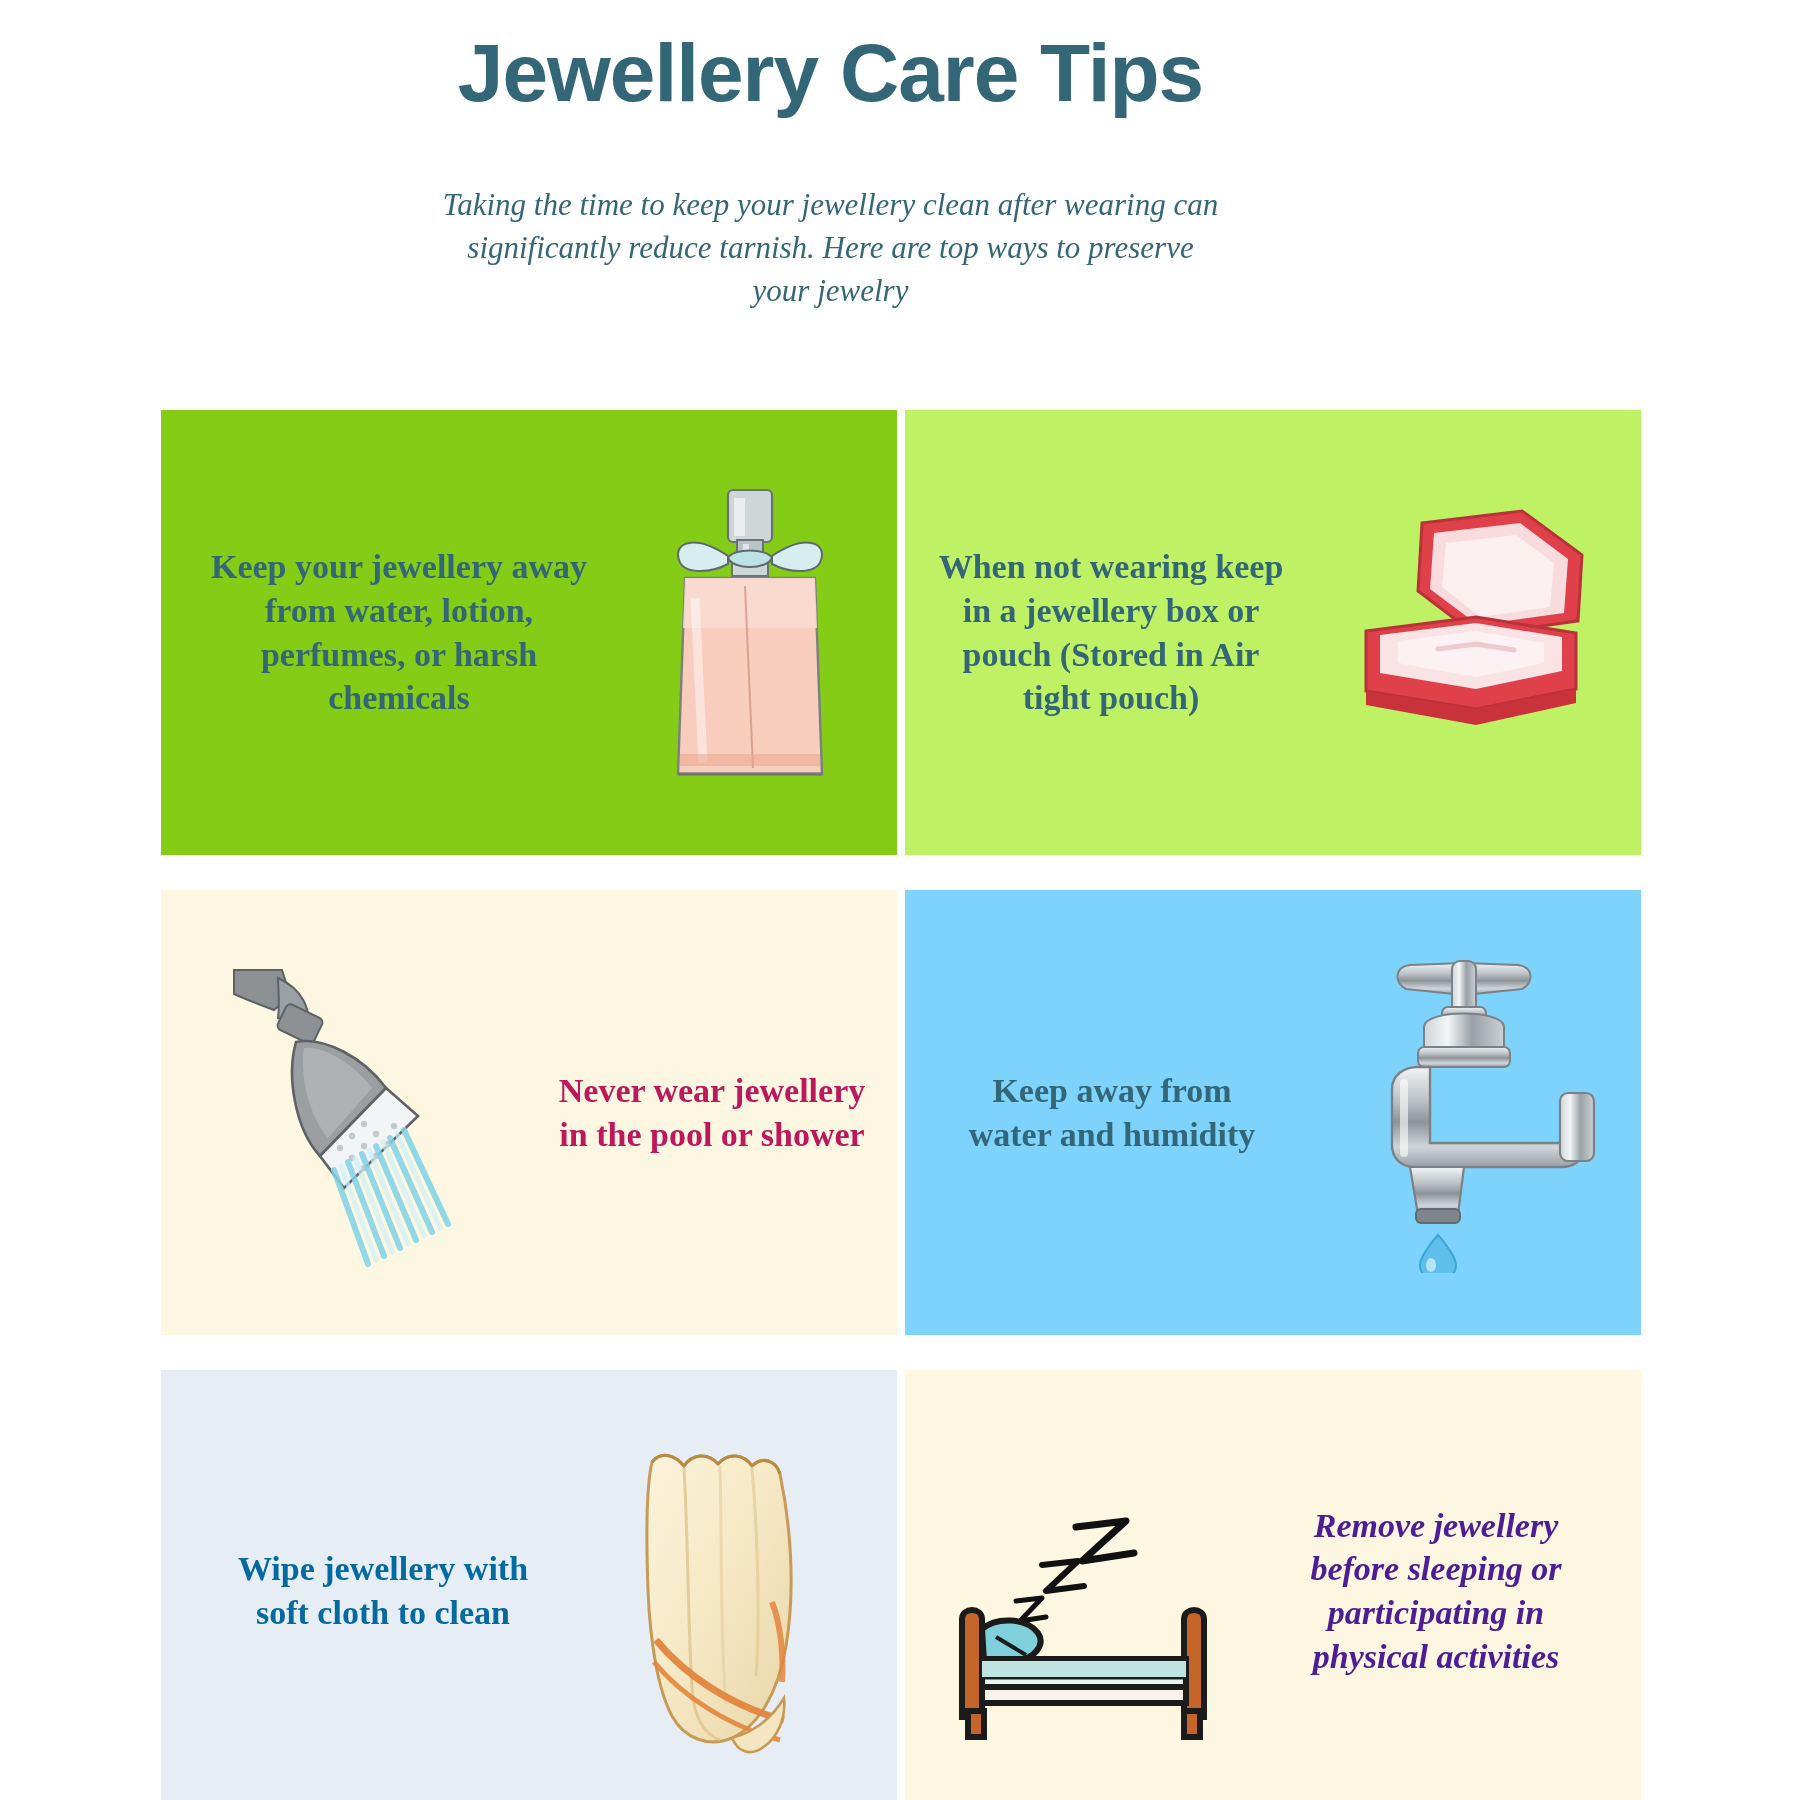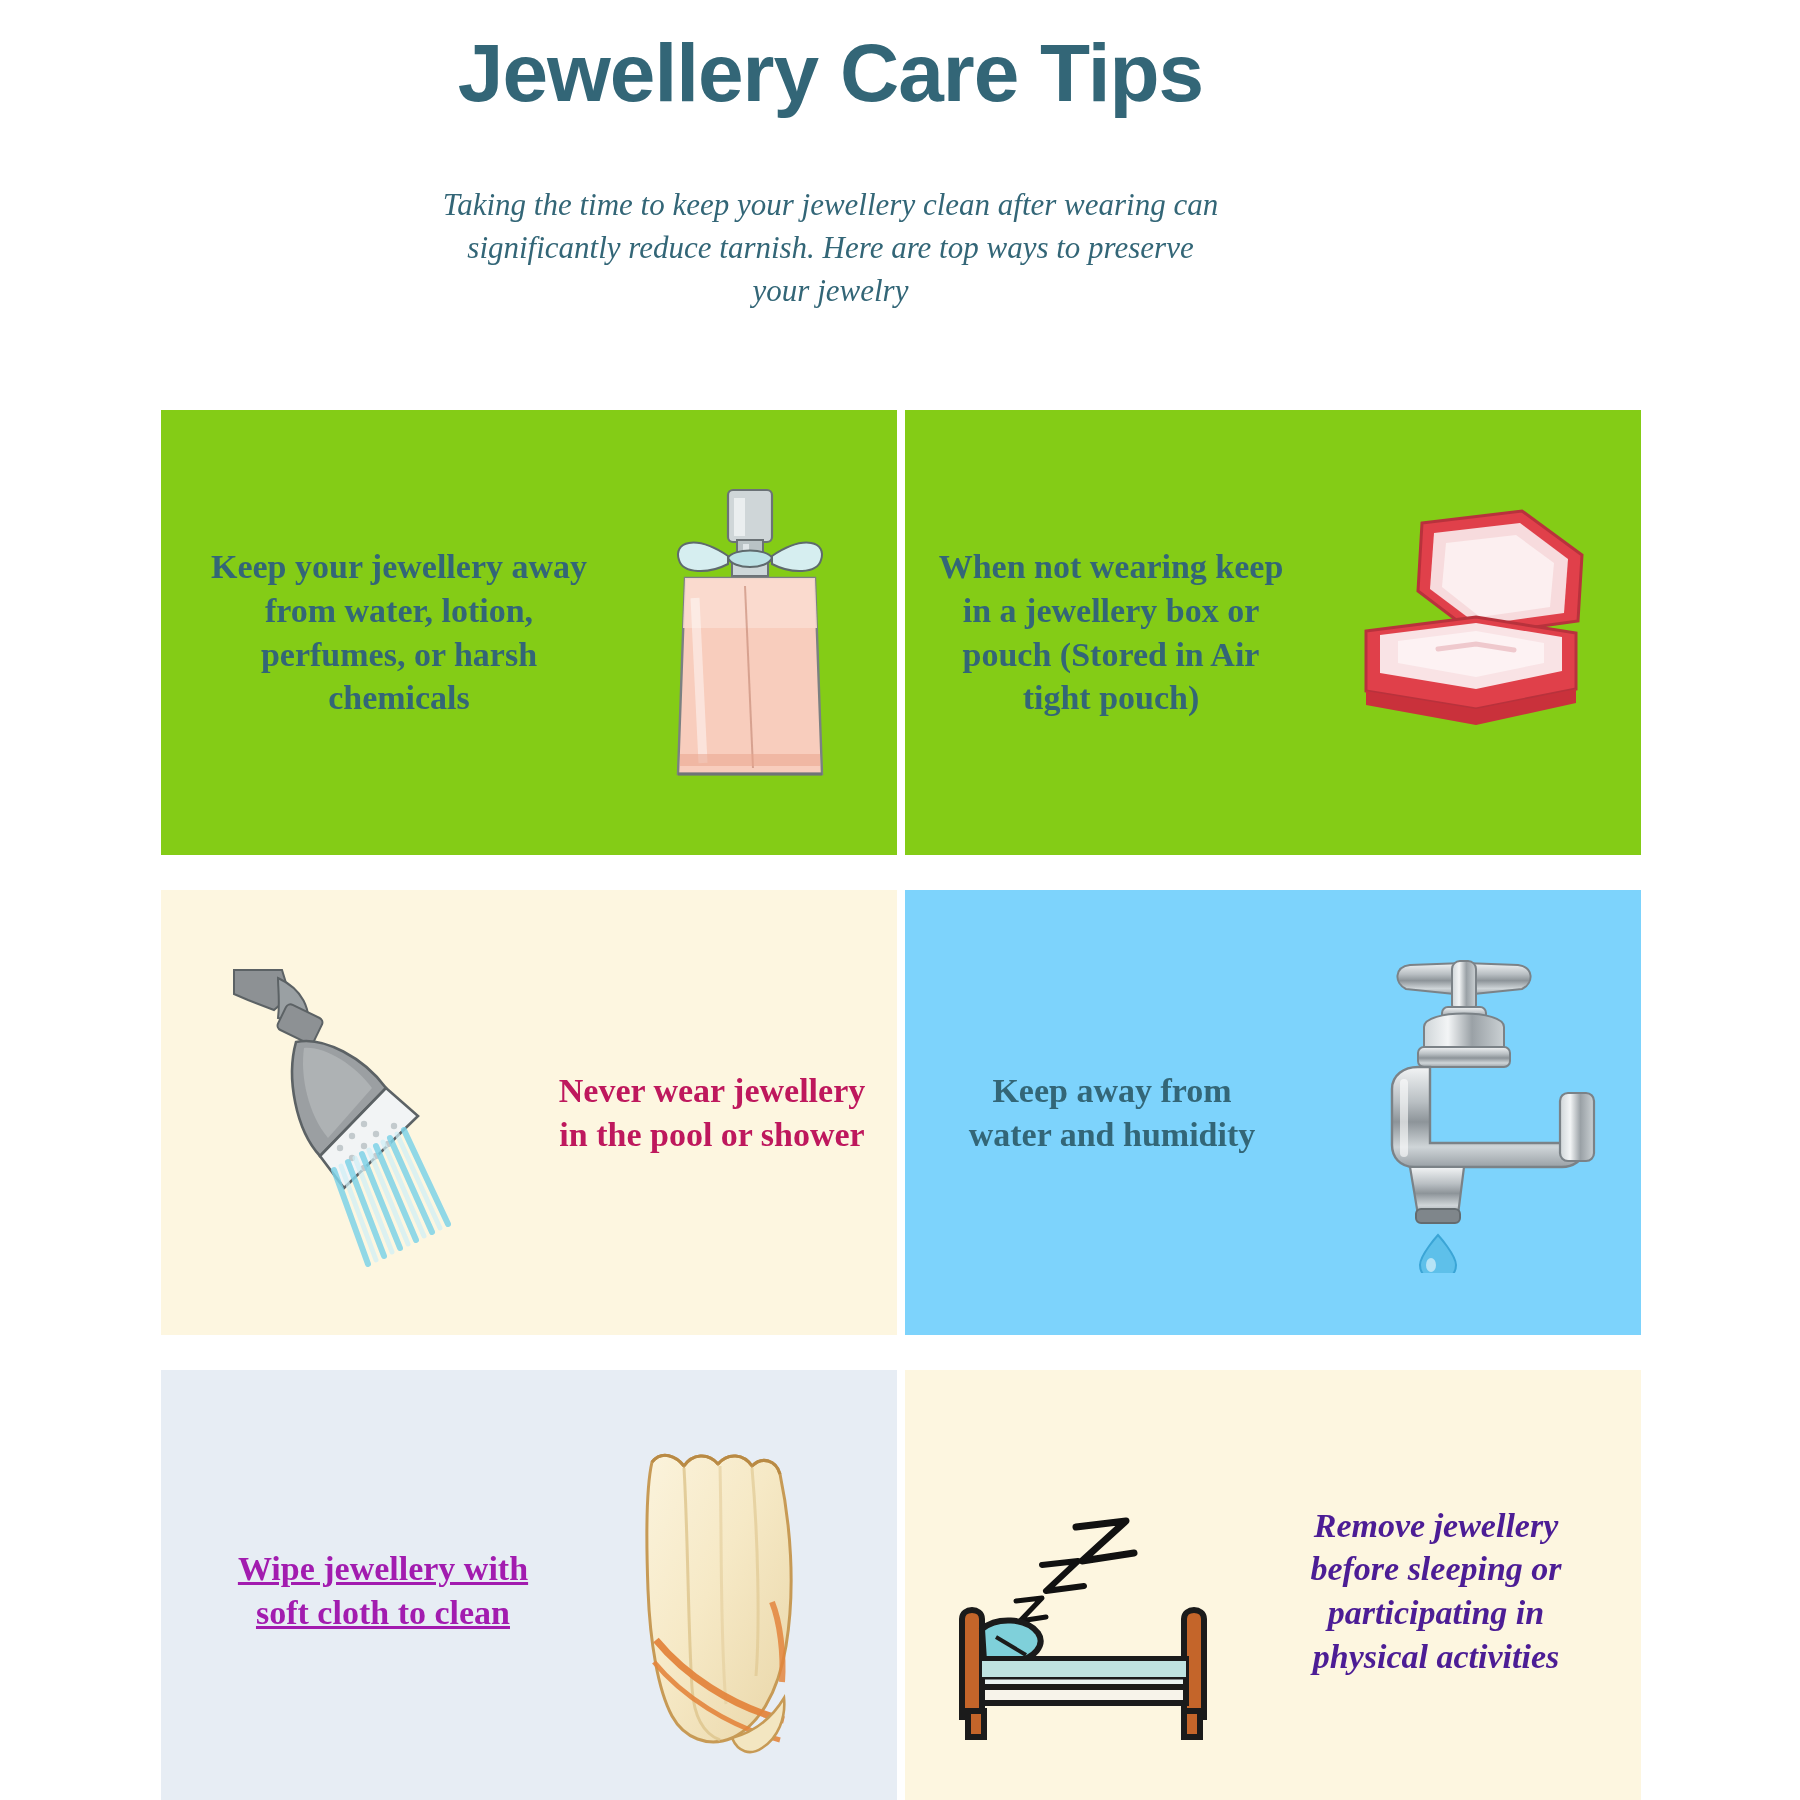--- a/index.html
+++ b/index.html
@@ -113,21 +113,21 @@
           <path d="M52 100 L182 100 L189 296 L45 296 Z" fill="#f8cdbd" stroke="#7b8082" stroke-width="2.4"></path>
           <path d="M52 100 L182 100 L184 150 L50 150 Z" fill="#fadccf" opacity="0.9"></path>
           <path d="M112 108 L120 290" stroke="#c98e7c" stroke-width="2" fill="none" opacity="0.7"></path>
           <path d="M62 120 L70 285" stroke="#ffffff" stroke-width="9" opacity="0.45" fill="none"></path>
           <rect x="47" y="276" width="140" height="12" fill="#e9a68e" opacity="0.55"></rect>
           <path d="M45 296 L189 296" stroke="#6f7477" stroke-width="3"></path>
         </svg>
       </div>
     </div>
 
-    <div class="card text-left" id="c2" style="background: #84cc16;">
+    <div class="card text-left" id="c2" style="background: #bef264;">
       <div class="card-text" style="color: rgb(51, 102, 119);">When not wearing keep in a jewellery box or pouch (Stored in Air tight pouch)</div>
       <div class="card-art">
         <svg class="art" width="280" height="260" viewBox="0 0 280 260">
 
           <path d="M96 20 L196 8 L256 52 L252 118 L150 132 L92 88 Z" fill="#e0404a" stroke="#b8323c" stroke-width="3"></path>
           <path d="M108 30 L194 20 L242 56 L238 110 L152 122 L104 86 Z" fill="#f7dbdd"></path>
           <path d="M120 40 L190 32 L228 60 L224 104 L154 114 L116 84 Z" fill="#fceff0"></path>
 
           <path d="M40 128 L150 114 L250 130 L250 186 L150 206 L40 188 Z" fill="#e0404a" stroke="#b8323c" stroke-width="3"></path>
 
@@ -221,21 +221,21 @@
 
           <path d="M90 130 L90 200" stroke="#ffffff" stroke-width="8" opacity="0.6" stroke-linecap="round"></path>
 
           <path d="M124 282 C124 282 142 302 142 312 C142 322 133 328 124 328 C115 328 106 322 106 312 C106 302 124 282 124 282 Z" fill="#5ec0ea" stroke="#3ba5d6" stroke-width="2"></path>
           <ellipse cx="117" cy="312" rx="5" ry="7" fill="#ffffff" opacity="0.55"></ellipse>
         </svg>
       </div>
     </div>
 
     <div class="card text-left" id="c5" style="background: rgb(231, 237, 244);">
-      <div class="card-text" style="color: #a21caf; text-decoration: underline;">Wipe jewellery with soft cloth to clean</div>
+      <div class="card-text" style="color: #0369a1;">Wipe jewellery with soft cloth to clean</div>
       <div class="card-art">
         <svg class="art" width="280" height="330" viewBox="0 0 280 330">
           <defs>
             <linearGradient id="clothg" x1="0" y1="0" x2="1" y2="1">
               <stop offset="0%" stop-color="#fbf3dc"></stop>
               <stop offset="45%" stop-color="#f6e9c6"></stop>
               <stop offset="100%" stop-color="#e9d6a8"></stop>
             </linearGradient>
           </defs>
 

